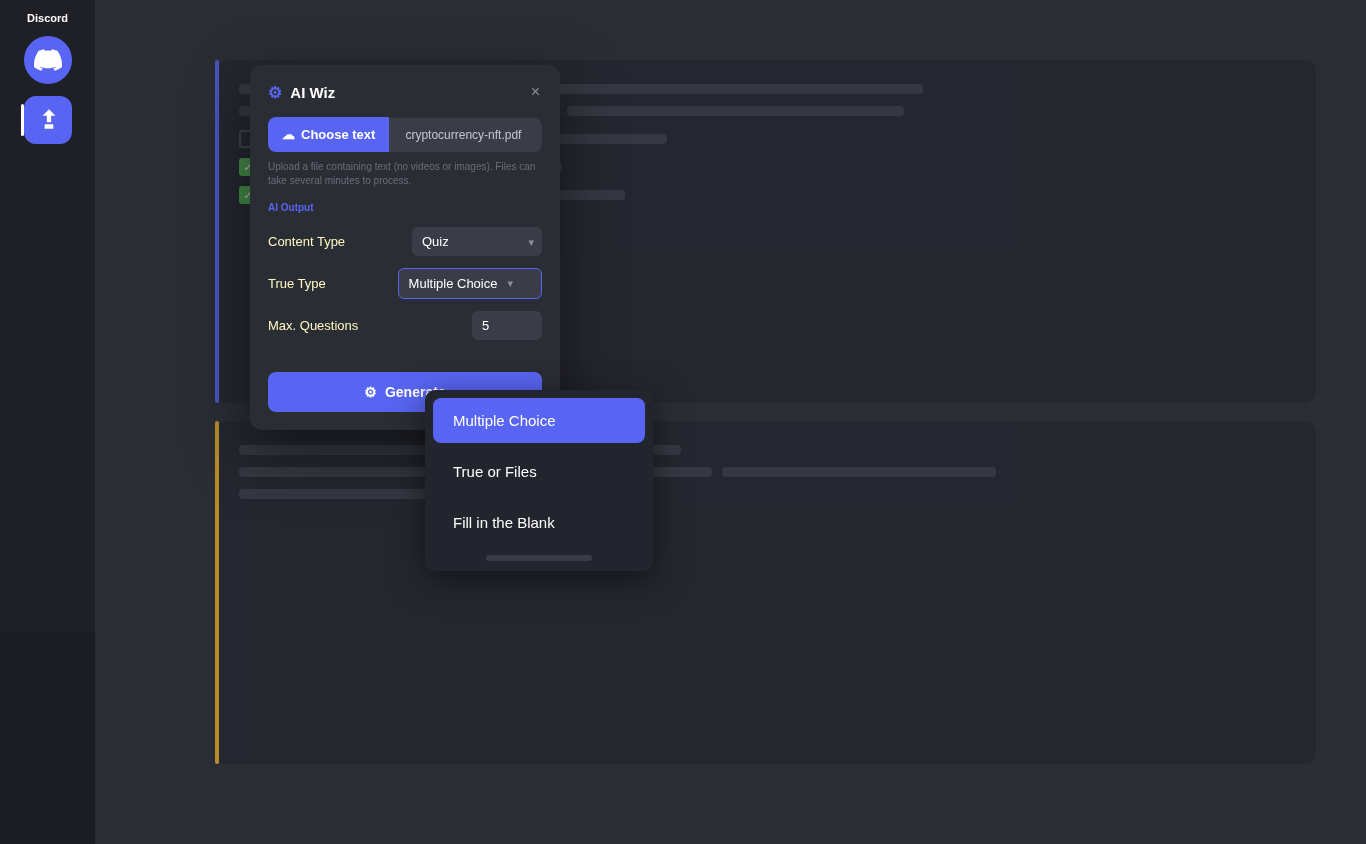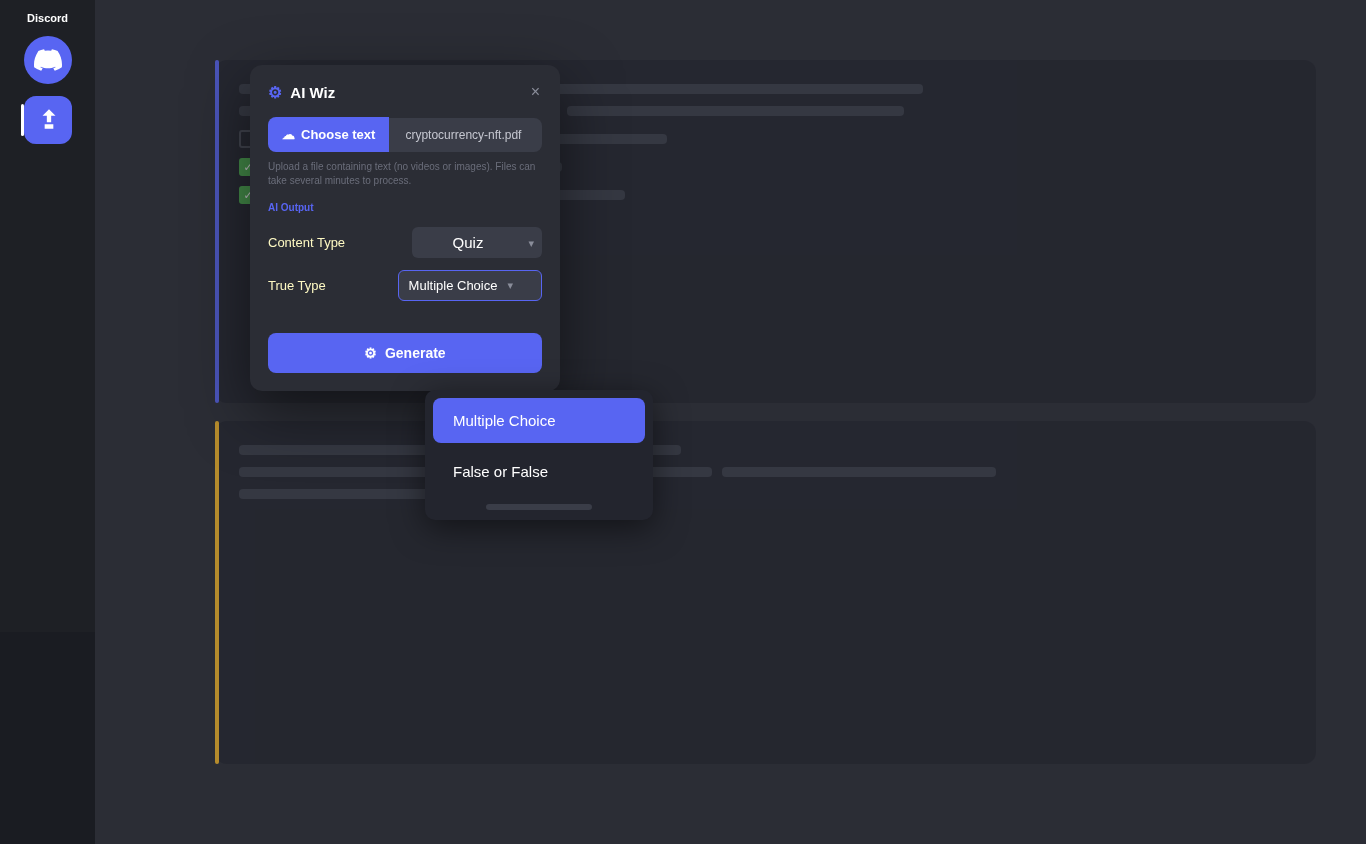--- a/index.html
+++ b/index.html
@@ -328,25 +328,24 @@
       pointer-events: none;
       font-size: 11px;
     }
 
     .select-wrapper select {
       background: #3a3d48;
       color: #ffffff;
       border: none;
       border-radius: 6px;
       padding: 7px 28px 7px 10px;
-      font-size: 15px;
+      font-size: 13px;
       cursor: pointer;
       appearance: none;
       min-width: 130px;
-      text-align: center;
     }
 
     .quiz-type-display {
       background: #3a3d48;
       color: #ffffff;
       border-radius: 6px;
       padding: 7px 28px 7px 10px;
       font-size: 13px;
       cursor: pointer;
       min-width: 140px;
@@ -520,27 +519,32 @@
       </div>
 
       <div class="form-row">
         <label class="form-label">True Type</label>
         <div class="quiz-type-display">
           <span>Multiple Choice</span>
           <span style="color:#8a8d9a; font-size:11px; margin-left:10px;">▾</span>
         </div>
       </div>
 
+      <div class="form-row">
+        <label class="form-label">Max. Questions</label>
+        <input class="max-questions-input" type="number" value="5" style="">
+      </div>
     </div>
 
     <button class="generate-btn">
       <span>⚙</span>
       <span>Generate</span>
     </button>
   </div>
 
   <div class="dropdown-menu">
     <button class="dropdown-item selected">Multiple Choice</button>
-    <button class="dropdown-item">False or False</button>
+    <button class="dropdown-item">True or Files</button>
+    <button class="dropdown-item">Fill in the Blank</button>
     <div class="dropdown-scroll-hint"></div>
   </div>
 
 </div>
 
 </body></html>

